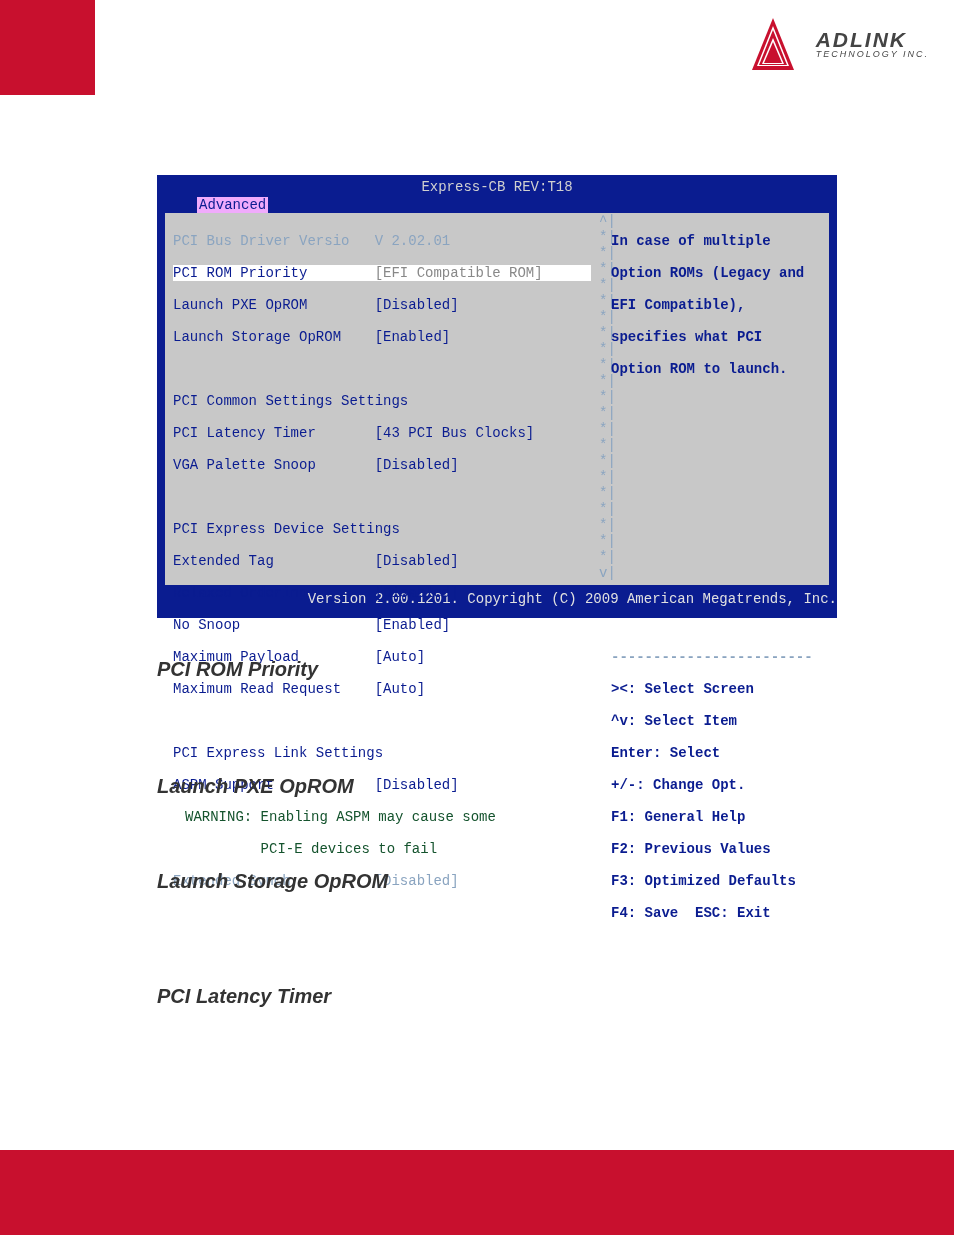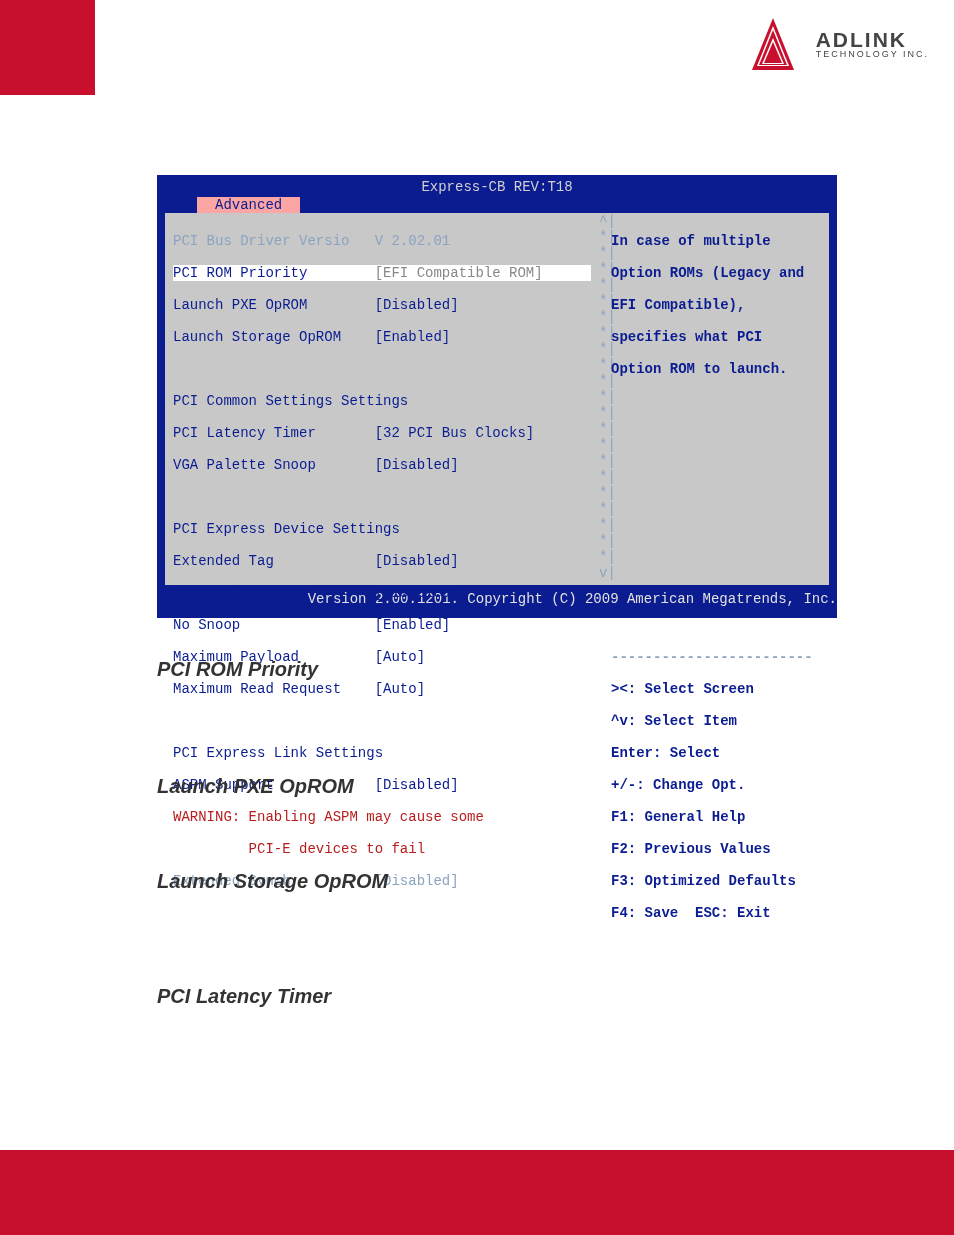--- a/index.html
+++ b/index.html
@@ -19,20 +19,21 @@
     height: 95px;
     background: #c8102e;
   }
   .logo-wrap {
     position: absolute;
     top: 18px;
     right: 25px;
     display: flex;
     align-items: center;
     gap: 22px;
+    font-style: italic;
   }
   .logo-triangle {
     width: 42px;
     height: 52px;
   }
   .logo-text { line-height: 1; }
   .logo-name {
     font-weight: 900;
     font-size: 21px;
     letter-spacing: 2px;
@@ -68,23 +69,23 @@
     font-size: 14px;
   }
   .bios-tabs {
     background: #0a1c90;
     padding-left: 40px;
     font-family: "Courier New", monospace;
     font-size: 14px;
   }
   .bios-tab-active {
     display: inline-block;
-    background: #fca5a5;
-    color: #0a1c90;
-    padding: 0 18px;
+    background: #f0abfc;
+    color: #0a1c90;
+    padding: 0 2px;
   }
   .bios-body {
     background: #c8c8c8;
     color: #0a1c90;
     margin: 0 8px 4px 8px;
     height: 372px;
     display: flex;
     position: relative;
   }
   .bios-col-left {
@@ -105,21 +106,21 @@
   .dim { color: #8aa4c0; }
   .sel-row {
     background: #ffffff;
     color: #0a1c90;
   }
   .sel-label {
     background: #ffffff;
     color: #0a1c90;
   }
   .sel-value { color: #888; margin-top: 13px; }
-  .black { color: #b91c1c; }
+  .black { color: #14532d; margin-left: 12px; }
   .bios-footer {
     text-align: right;
     color: #e0e0e0;
     font-family: "Courier New", monospace;
     font-size: 14px;
     padding: 2px 0 6px;
   }
   .sep-dashes { color: #8aa4c0; }
   .doc-heading {
     position: absolute;
@@ -169,21 +170,21 @@
     <span class="bios-tab-active">Advanced</span>
   </div>
   <div class="bios-body">
     <div class="bios-col-left bios-inner">
 <span class="row dim"><span>PCI Bus Driver Versio</span>   <span>V 2.02.01</span></span>
 <span class="row sel-row"><span class="sel-label">PCI ROM Priority</span>        <span class="sel-value">[EFI Compatible ROM]</span></span>
 <span class="row"><span>Launch PXE OpROM</span>        <span>[Disabled]</span></span>
 <span class="row"><span>Launch Storage OpROM</span>    <span>[Enabled]</span></span>
 <span class="row"> </span>
 <span class="row">PCI Common Settings Settings</span>
-<span class="row"><span>PCI Latency Timer</span>       <span>[32 PCI Bus Clocks]</span></span>
+<span class="row"><span>PCI Latency Timer</span>       <span>[43 PCI Bus Clocks]</span></span>
 <span class="row"><span>VGA Palette Snoop</span>       <span>[Disabled]</span></span>
 <span class="row"> </span>
 <span class="row">PCI Express Device Settings</span>
 <span class="row"><span>Extended Tag</span>            <span>[Disabled]</span></span>
 <span class="row"><span>Relaxed Ordering</span>        <span>[Disabled]</span></span>
 <span class="row"><span>No Snoop</span>                <span>[Enabled]</span></span>
 <span class="row"><span>Maximum Payload</span>         <span>[Auto]</span></span>
 <span class="row"><span>Maximum Read Request</span>    <span>[Auto]</span></span>
 <span class="row"> </span>
 <span class="row">PCI Express Link Settings</span>

